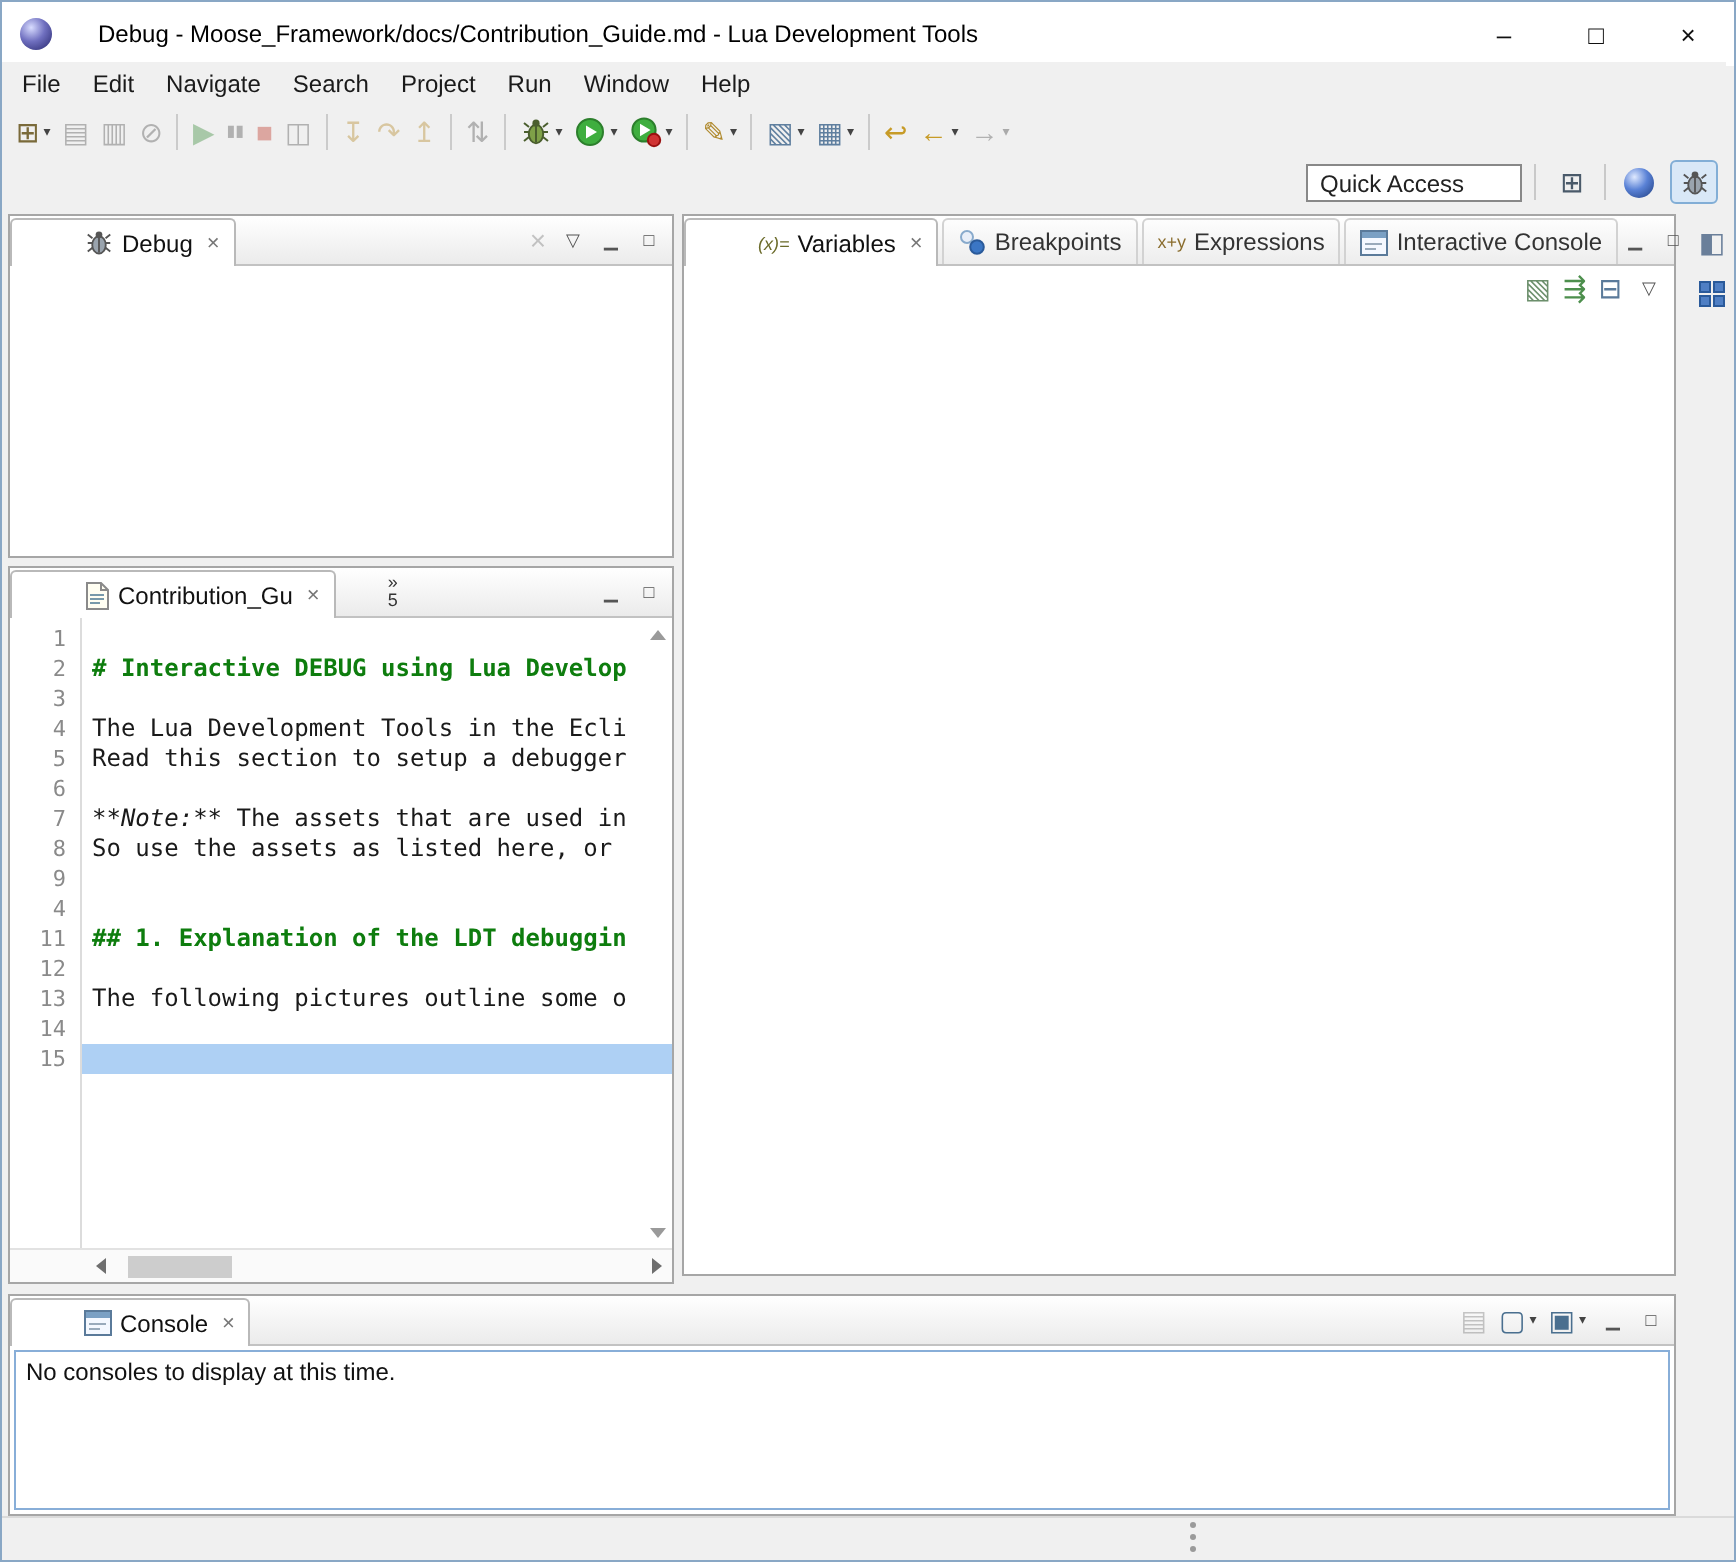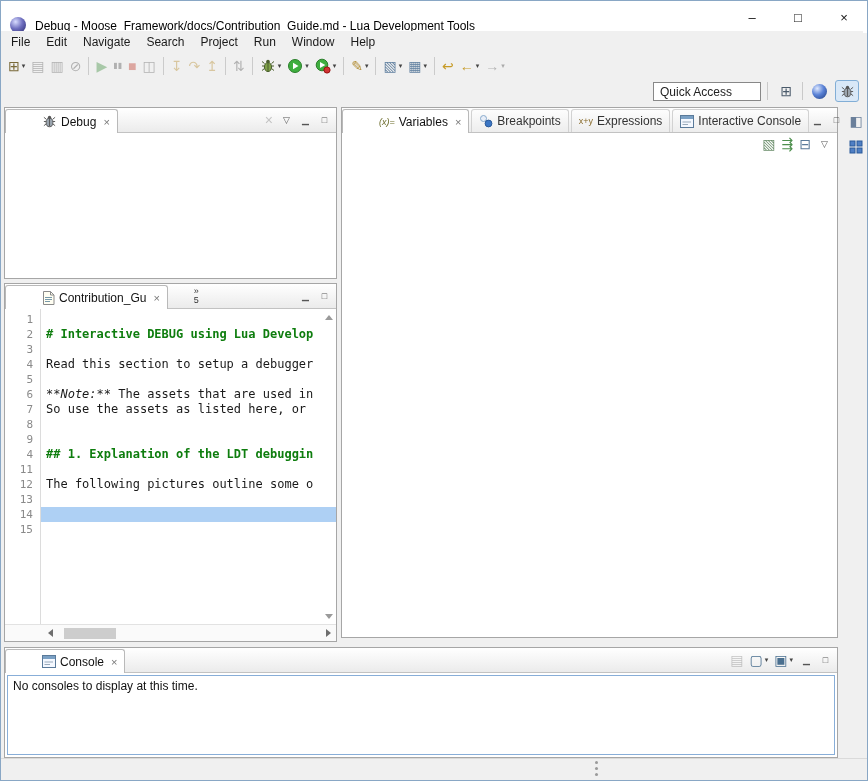--- a/index.html
+++ b/index.html
@@ -9,21 +9,21 @@
     --active-persp-bg:#d9e8f7;
     --active-persp-border:#82aed6;
   }
   *{box-sizing:border-box;margin:0;padding:0;}
   body{background:#cfcfcf;}
   .root{position:relative;width:868px;height:781px;background:#f0f0f0;
     font-family:"Liberation Sans",sans-serif;font-size:12px;color:#1a1a1a;
     border:1px solid #89a7c5;overflow:hidden;}
 
   
-  .titlebar{position:absolute;left:0;top:0;right:0;height:32px;background:#fff;display:flex;align-items:flex-end;}
+  .titlebar{position:absolute;left:0;top:0;right:0;height:32px;background:#fff;display:flex;align-items:center;gap:14px;}
   .app-icon{width:16px;height:16px;margin:0 9px 0 9px;border-radius:50%;
     background:radial-gradient(circle at 35% 30%, #d8dcff 0%, #7070c0 45%, #24246a 100%);}
   .title{font-size:12px;color:#000;}
   .win-controls{margin-left:auto;display:flex;height:100%;}
   .win-btn{width:46px;height:100%;display:flex;align-items:center;justify-content:center;font-size:13px;color:#111;}
 
   
   .menubar{position:absolute;left:0;top:30px;right:4px;height:22px;background:#f0f0f0;display:flex;align-items:center;padding-left:2px;}
   .menu-item{padding:3px 8px;}
   .toolbar{position:absolute;left:0;top:52px;right:0;height:26px;display:flex;align-items:center;padding-left:4px;}
@@ -346,20 +346,21 @@
           <div class="ln">13</div>
           <div class="ln">14</div>
           <div class="ln">15</div>
         </div>
       <div class="code" id="code">
         <div class="varrow up"></div>
         <div class="varrow down"></div>
       <div class="code-line"></div>
           <div class="code-line"><span class="md-h"># Interactive DEBUG using Lua Develop</span></div>
           <div class="code-line"></div>
+          <div class="code-line"><span class="md-p">The Lua Development Tools in the Ecli</span></div>
           <div class="code-line"><span class="md-p">Read this section to setup a debugger</span></div>
           <div class="code-line"></div>
           <div class="code-line"><span class="md-em">**Note:**</span><span class="md-p"> The assets that are used in</span></div>
           <div class="code-line"><span class="md-p">So use the assets as listed here, or </span></div>
           <div class="code-line"></div>
           <div class="code-line"></div>
           <div class="code-line"><span class="md-h">## 1. Explanation of the LDT debuggin</span></div>
           <div class="code-line"></div>
           <div class="code-line"><span class="md-p">The following pictures outline some o</span></div>
           <div class="code-line"></div>

